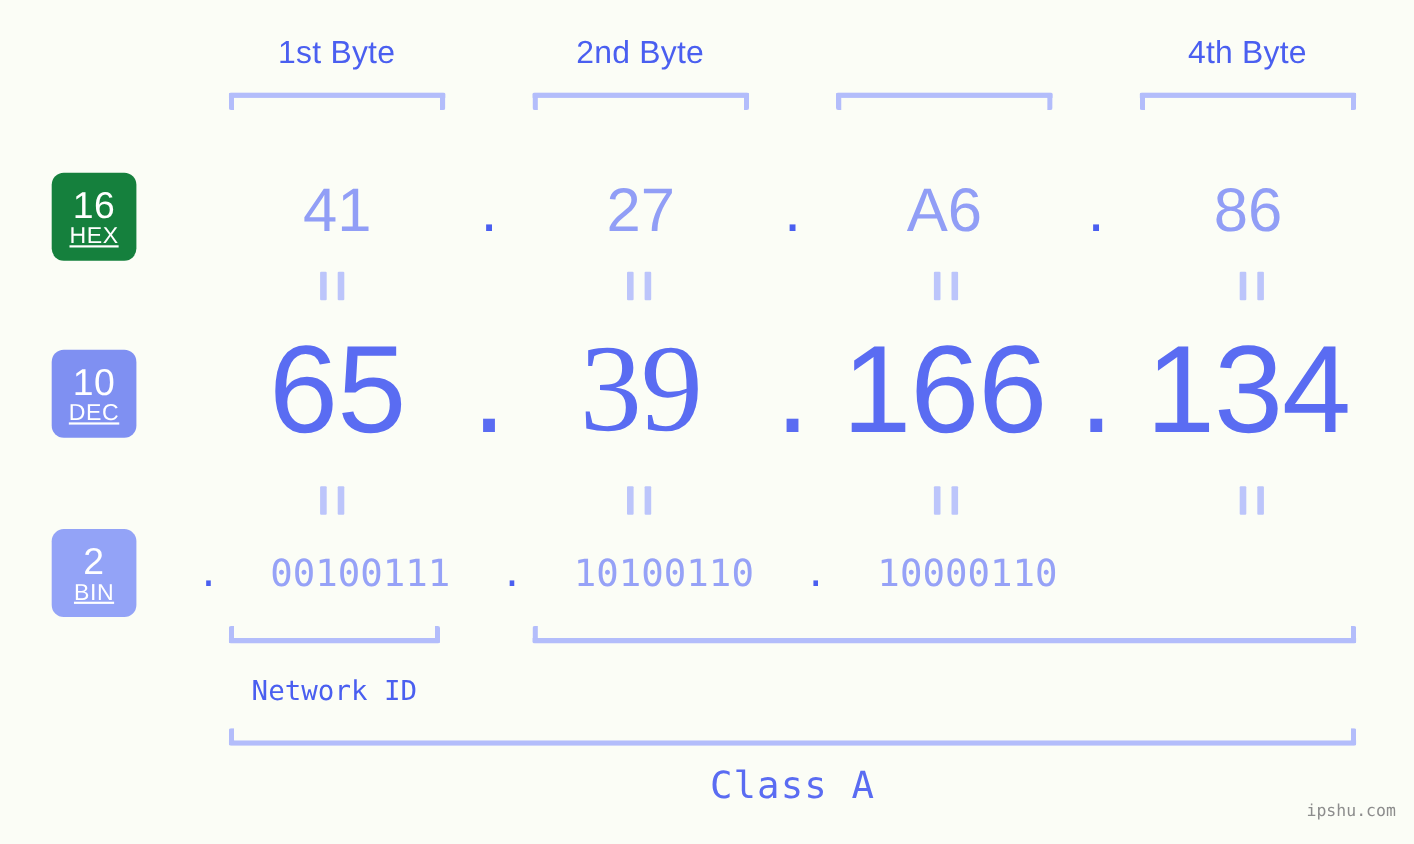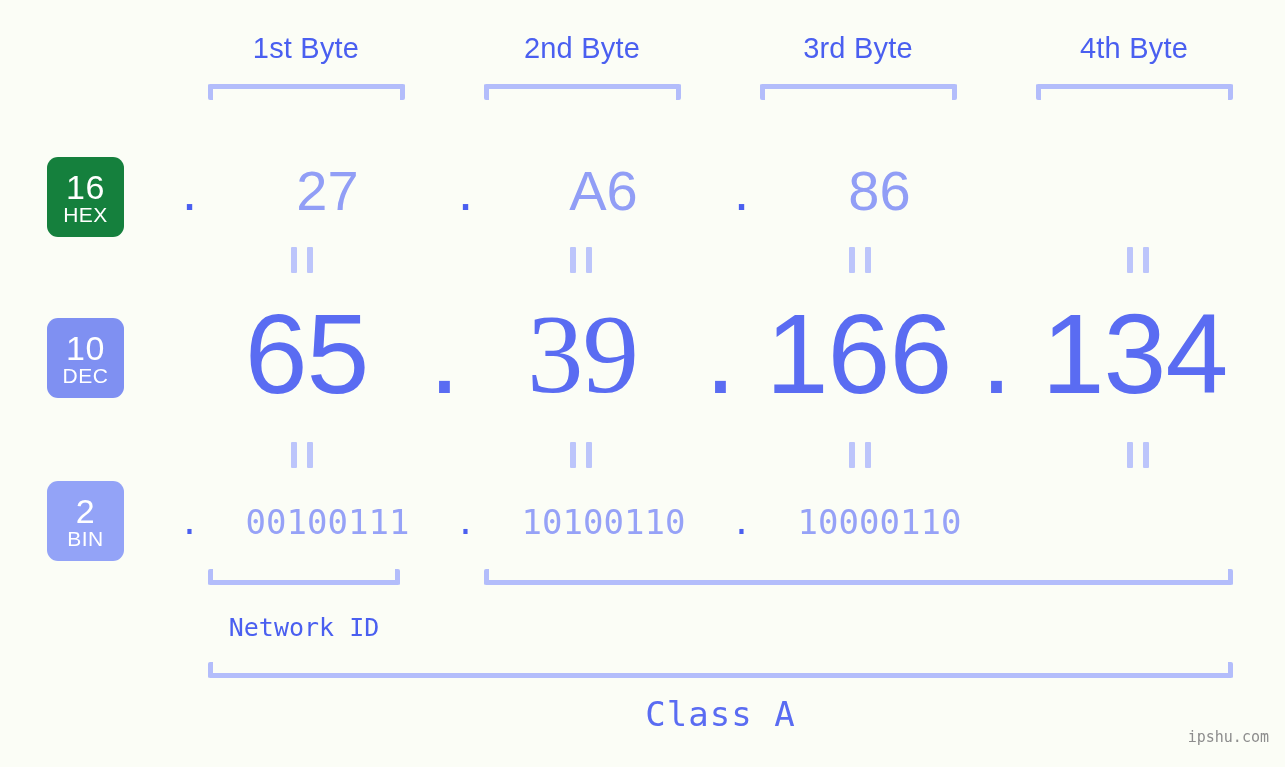--- a/index.html
+++ b/index.html
@@ -66,20 +66,21 @@
   }
   .badge .num {
     font-size: 34px;
     font-weight: 400;
     letter-spacing: 0.5px;
   }
   .badge .word {
     font-size: 21px;
     margin-top: 0;
     letter-spacing: 0.5px;
+    text-decoration: underline;
   }
 
   
   .row {
     position: absolute;
     left: 150px;
     width: 1120px;
     display: flex;
     align-items: center;
   }
@@ -175,21 +176,20 @@
     letter-spacing: 0px;
   }
 </style>
 </head>
 <body>
 
 <div id="stage">
 
   <div class="byte-label" style="left:206px;">1st Byte</div>
   <div class="byte-label" style="left:482px;">2nd Byte</div>
-  <div class="byte-label" style="left:758px;">3rd Byte</div>
   <div class="byte-label" style="left:1034px;">4th Byte</div>
 
   <div class="bracket-top" style="left:208px;  top:84px; width:197px;"></div>
   <div class="bracket-top" style="left:484px;  top:84px; width:197px;"></div>
   <div class="bracket-top" style="left:760px;  top:84px; width:197px;"></div>
   <div class="bracket-top" style="left:1036px; top:84px; width:197px;"></div>
 
   <div class="badge" style="top:157px; background:#15803d;">
     <span class="num">16</span>
     <span class="word">HEX</span>
@@ -197,20 +197,21 @@
   <div class="badge" style="top:318px; background:#7f90f2;">
     <span class="num">10</span>
     <span class="word">DEC</span>
   </div>
   <div class="badge" style="top:481px; background:#93a3f7;">
     <span class="num">2</span>
     <span class="word">BIN</span>
   </div>
 
   <div class="row hex-row">
+    <div class="cell" style="width:197px; margin-left:58px;">41</div>
     <div class="dot" style="width:79px;">.</div>
     <div class="cell" style="width:197px;">27</div>
     <div class="dot" style="width:79px;">.</div>
     <div class="cell" style="width:197px;">A6</div>
     <div class="dot" style="width:79px;">.</div>
     <div class="cell" style="width:197px;">86</div>
   </div>
 
   <div class="eq" style="left:291px; top:247px;">
       <i></i>

